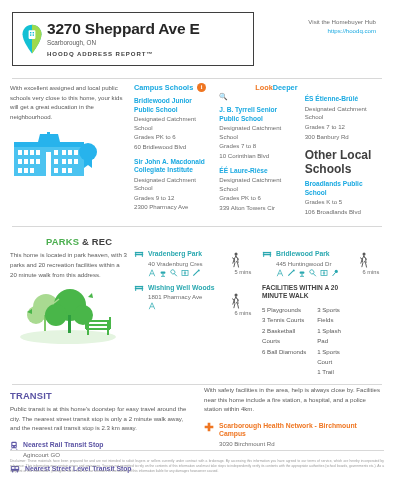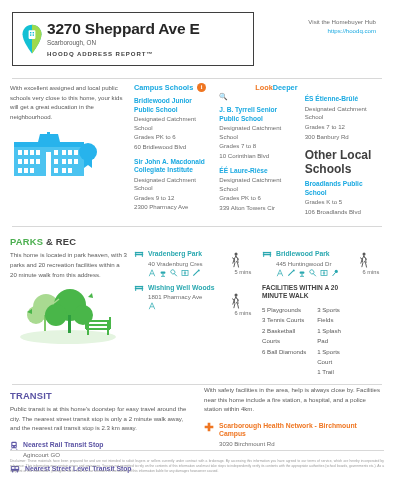--- a/index.html
+++ b/index.html
@@ -27,21 +27,21 @@
   .addr-report { font-size: 6.1px; color: #3f3f3f; letter-spacing: 0.9px; font-weight: bold; margin-top: 5px; }
   .hub { margin-left: auto; text-align: right; padding-top: 6px; padding-right: 6px; }
   .hub-label { font-size: 6.1px; color: #6d6d6d; }
   .hub-link { font-size: 6.1px; color: #1aa9e1; margin-top: 2px; }
 
   
   .section { padding-top: 4px; }
   .divider { height: 1px; background: #d8d8d8; margin: 4px 2px 0 2px; }
   .sec-head { font-size: 9.4px; font-weight: bold; letter-spacing: 0.2px; padding: 5px 0 3px 0; }
   .sec-head .c-blue { color: #1aa9e1; }
-  .sec-head .c-green { color: #4caf50; }
+  .sec-head .c-green { color: #4caf50; margin-left: 36px; }
   .sec-head .c-purple { color: #5b54a4; }
   .sec-head .c-orange { color: #ef7622; }
   .sec-head .c-dark { color: #3f3f3f; }
   .blurb { font-size: 6.1px; line-height: 1.58; color: #5a5a5a; }
 
   .cols { display: flex; gap: 6px; }
   .col-left { width: 118px; flex: 0 0 118px; }
   .col { flex: 1; min-width: 0; }
 
   

